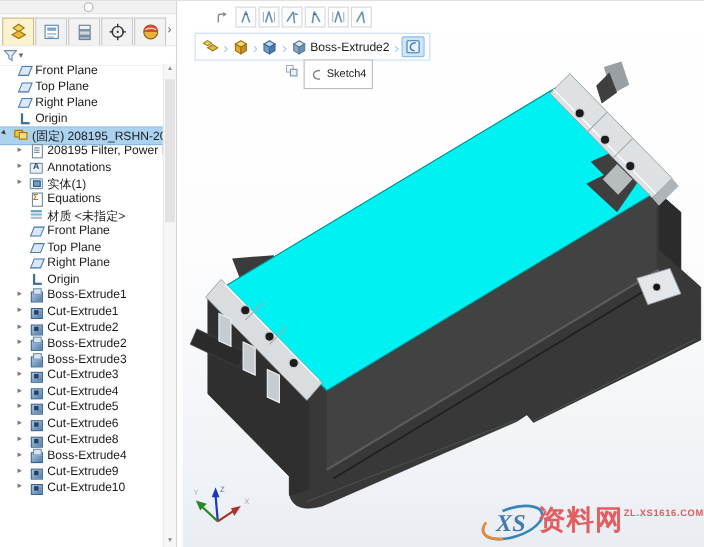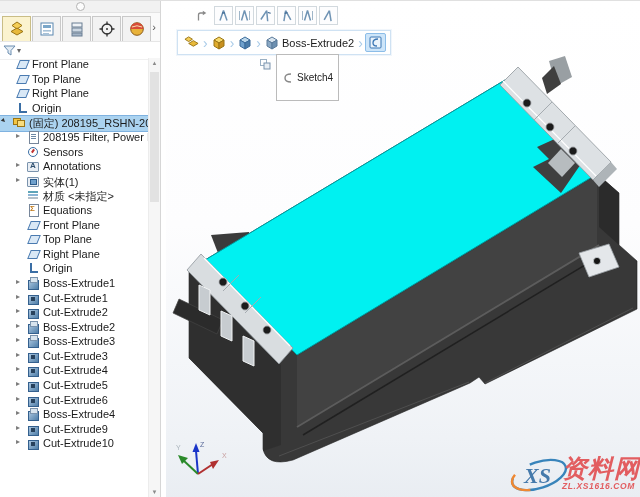--- a/index.html
+++ b/index.html
@@ -61,26 +61,26 @@
   .pin{margin-right:4px;display:flex;}
   .ctxbtn{width:19px;height:19px;border:1px solid #d2d9de;background:#fdfdfe;padding:0;display:flex;align-items:center;justify-content:center;cursor:pointer;}
 
   .crumbbar{position:absolute;left:11px;top:29px;display:inline-flex;align-items:center;height:23px;background:#fff;border:1px solid #cfe2f3;padding:0 4px;gap:2px;box-shadow:0 0 0 1px rgba(200,220,240,.25);}
   .seg{display:flex;align-items:center;gap:3px;padding:1px 2px;font-size:11px;color:#1c1c1c;cursor:pointer;}
   .seg.hi{background:#cde5f9;border:1px solid #8cbde8;border-radius:2px;padding:2px 3px;}
   .sep{color:#a9cbe8;font-size:14px;line-height:1;}
   .sep::before{content:"\203A";}
 
   .callout-ico{position:absolute;left:94px;top:58px;display:flex;}
-  .callout{position:absolute;left:110px;top:53px;display:inline-flex;align-items:center;gap:3px;height:17px;background:#fff;border:1px solid #bbb;padding:14px 5px;font-size:10px;color:#222;}
+  .callout{position:absolute;left:110px;top:53px;display:inline-flex;align-items:center;gap:3px;height:17px;background:#fff;border:1px solid #bbb;padding:4px 5px;font-size:10px;color:#222;}
 
   .triad{position:absolute;left:10px;top:437px;}
 
   .wm{position:absolute;right:0;bottom:2px;display:flex;align-items:center;opacity:.95;margin-top:24px;}
-  .wm-text{display:flex;flex-direction:column;line-height:1;margin-left:-9px;font-style:italic;}
+  .wm-text{display:flex;flex-direction:row;line-height:1;margin-left:-9px;}
   .wm-name{font-size:25px;font-weight:bold;color:#e25659;letter-spacing:1px;}
   .wm-url{font-size:8.5px;font-weight:bold;color:#e25659;letter-spacing:.6px;margin-top:1px;}
 </style>
 </head>
 <body>
 
 <div class="app">
 
   <aside class="fm">
     <div class="fm-topstrip">
@@ -154,46 +154,41 @@
           <span class="arrow exp"></span>
           <span class="ic ic-part"></span>
           <span class="tlabel">(固定) 208195_RSHN-2016D</span>
         </div>
       <div class="trow lv2">
           <span class="arrow col"></span>
           <span class="ic ic-fdoc"></span>
           <span class="tlabel">208195 Filter, Power Line</span>
         </div>
       <div class="trow lv2">
-          <span class="arrow none"></span>
-          <span class="ic ic-sens"></span>
-          <span class="tlabel">Sensors</span>
-        </div>
-      <div class="trow lv2">
           <span class="arrow col"></span>
           <span class="ic ic-anno"></span>
           <span class="tlabel">Annotations</span>
         </div>
       <div class="trow lv2">
           <span class="arrow col"></span>
           <span class="ic ic-solid"></span>
           <span class="tlabel">实体(1)</span>
         </div>
       <div class="trow lv2">
           <span class="arrow none"></span>
+          <span class="ic ic-eq"></span>
+          <span class="tlabel">Equations</span>
+        </div>
+      <div class="trow lv2">
+          <span class="arrow none"></span>
           <span class="ic ic-mat"></span>
           <span class="tlabel">材质 &lt;未指定&gt;</span>
         </div>
       <div class="trow lv2">
           <span class="arrow none"></span>
-          <span class="ic ic-eq"></span>
-          <span class="tlabel">Equations</span>
-        </div>
-      <div class="trow lv2">
-          <span class="arrow none"></span>
           <span class="ic ic-plane"></span>
           <span class="tlabel">Front Plane</span>
         </div>
       <div class="trow lv2">
           <span class="arrow none"></span>
           <span class="ic ic-plane"></span>
           <span class="tlabel">Top Plane</span>
         </div>
       <div class="trow lv2">
           <span class="arrow none"></span>
@@ -242,20 +237,25 @@
         </div>
       <div class="trow lv2">
           <span class="arrow col"></span>
           <span class="ic ic-cut"></span>
           <span class="tlabel">Cut-Extrude5</span>
         </div>
       <div class="trow lv2">
           <span class="arrow col"></span>
           <span class="ic ic-cut"></span>
           <span class="tlabel">Cut-Extrude6</span>
+        </div>
+      <div class="trow lv2">
+          <span class="arrow col"></span>
+          <span class="ic ic-cut"></span>
+          <span class="tlabel">Cut-Extrude8</span>
         </div>
       <div class="trow lv2">
           <span class="arrow col"></span>
           <span class="ic ic-boss"></span>
           <span class="tlabel">Boss-Extrude4</span>
         </div>
       <div class="trow lv2">
           <span class="arrow col"></span>
           <span class="ic ic-cut"></span>
           <span class="tlabel">Cut-Extrude9</span>

